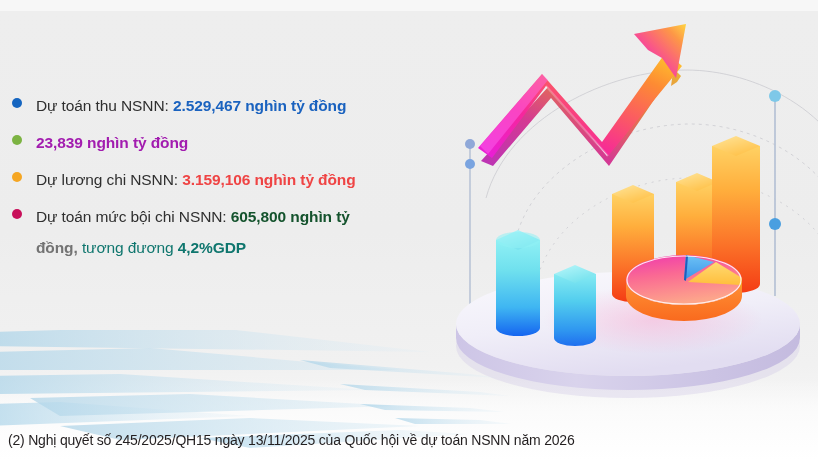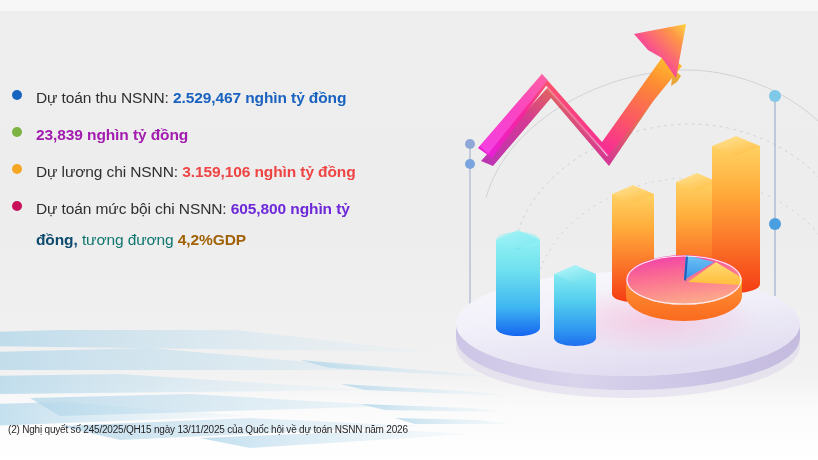--- a/index.html
+++ b/index.html
@@ -48,21 +48,21 @@
     left: 0; top: 330px;
     width: 520px; height: 130px;
     overflow: hidden;
     pointer-events: none;
   }
   .ribbons svg { display: block; }
 
   
   .content {
     position: absolute;
-    left: 0; top: 0;
+    left: 0; top: 8px;
     width: 470px; height: 413px;
   }
   .bullets {
     position: absolute;
     left: 8px;
     top: 82px;
     width: 450px;
   }
   .bullet-row {
     position: relative;
@@ -90,21 +90,21 @@
   .b-line2 {
     display: block;
     font-weight: bold;
   }
 
   
   .footnote {
     position: absolute;
     left: 8px;
     top: 424px;
-    font-size: 10px;
+    font-size: 14px;
     color: #231f20;
     letter-spacing: -0.2px;
     white-space: nowrap;
   }
 
   
   .illo {
     position: absolute;
     left: 438px;
     top: 8px;
@@ -163,21 +163,21 @@
         <div class="btext"><span class="b-line2" style="color:#a21caf">23,839 nghìn tỷ đồng</span></div>
       </div>
 
       <div class="bullet-row">
         <span class="dot" style="background:#f5a623"></span>
         <div class="btext"><span>Dự lương chi NSNN: </span><span class="v" style="color:#ef4444">3.159,106 nghìn tỷ đồng</span></div>
       </div>
 
       <div class="bullet-row">
         <span class="dot" style="background:#c8105a"></span>
-        <div class="btext"><span>Dự toán mức bội chi NSNN: </span><span class="v" style="color:#6d28d9">605,800 nghìn tỷ</span><span class="b-line2"><span style="color:#0c4a6e">đồng,</span><span style="color:#0f766e;font-weight:normal"> tương đương </span><span style="color:#a16207">4,2%GDP</span></span></div>
+        <div class="btext"><span>Dự toán mức bội chi NSNN: </span><span class="v" style="color:#14532d">605,800 nghìn tỷ</span><span class="b-line2"><span style="color:#737373">đồng,</span><span style="color:#0f766e;font-weight:normal"> tương đương </span><span style="color:#0f766e">4,2%GDP</span></span></div>
       </div>
 
     </div>
 
     <div class="footnote">(2) Nghị quyết số 245/2025/QH15 ngày 13/11/2025 của Quốc hội về dự toán NSNN năm 2026</div>
   </div>
 
   <div class="illo">
     <svg width="380" height="400" viewBox="0 0 380 400">
       <defs>

